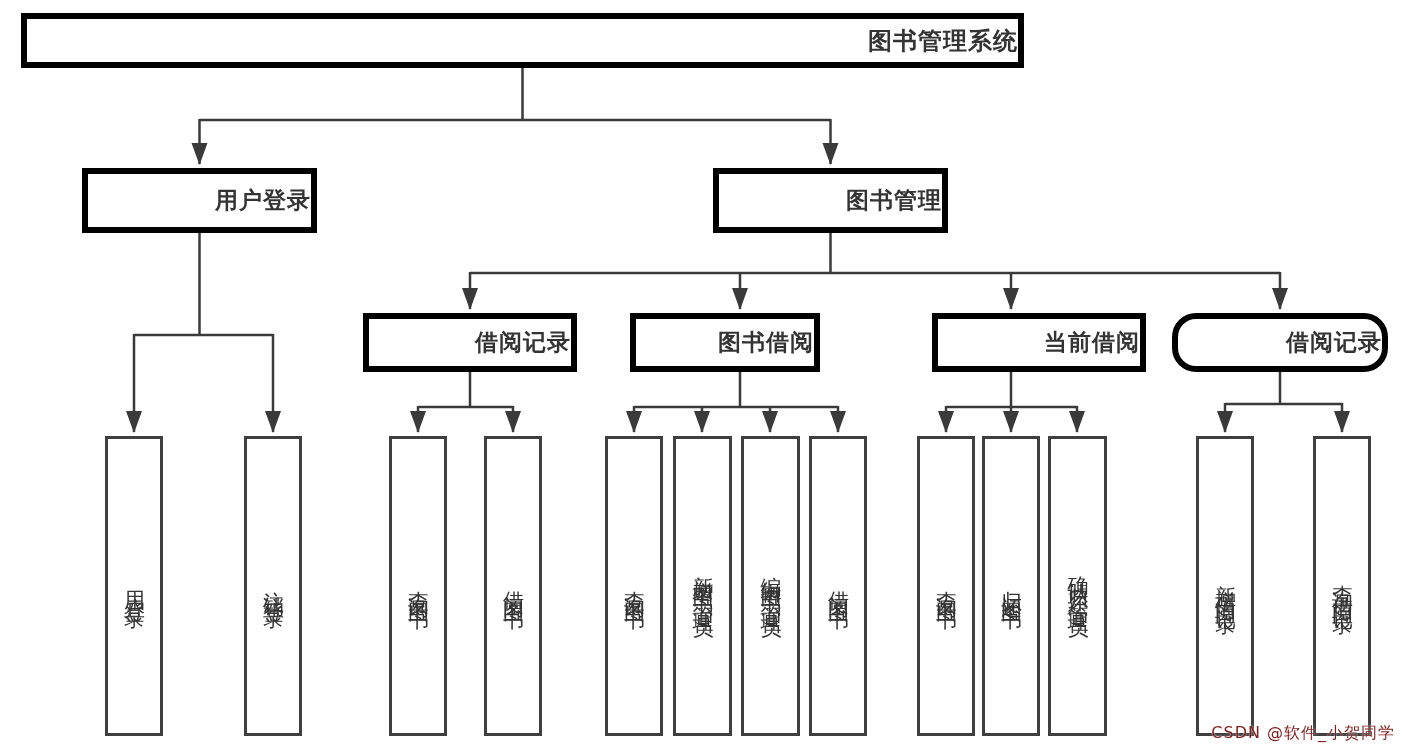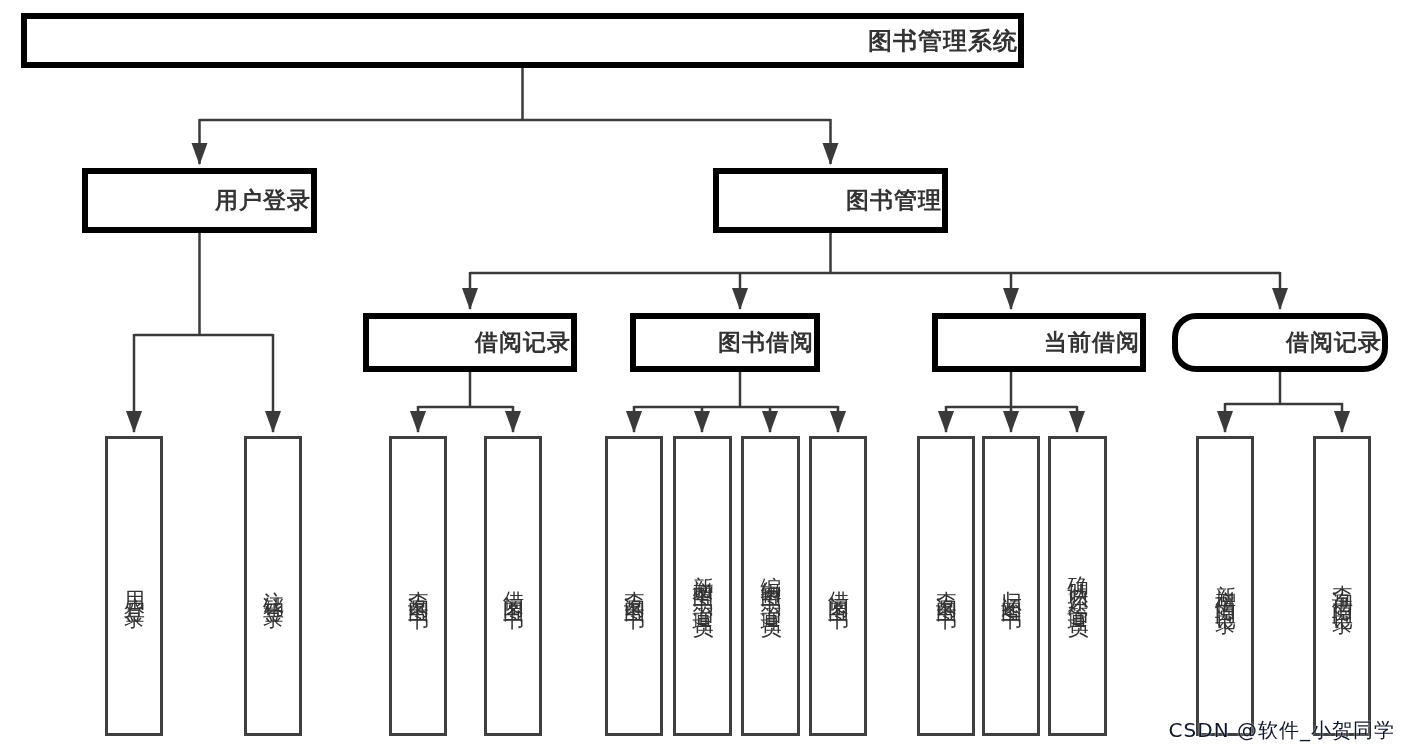--- a/index.html
+++ b/index.html
@@ -38,22 +38,22 @@
     writing-mode:vertical-rl;
     text-orientation:mixed;
     letter-spacing:6px;
     line-height:1;
     max-height:288px;
   }
   .root-title{font-size:24px;}
   .watermark{
     position:absolute;
     right:10px;bottom:3px;
-    color:#0f172a;
-    font-size:20px;
+    color:#7f1d1d;
+    font-size:16px;
     letter-spacing:1px;
     text-shadow:0 0 2px #ffffff;
     z-index:3;
     white-space:nowrap;
   }
 </style>
 </head>
 <body>
 
 <div id="canvas">

